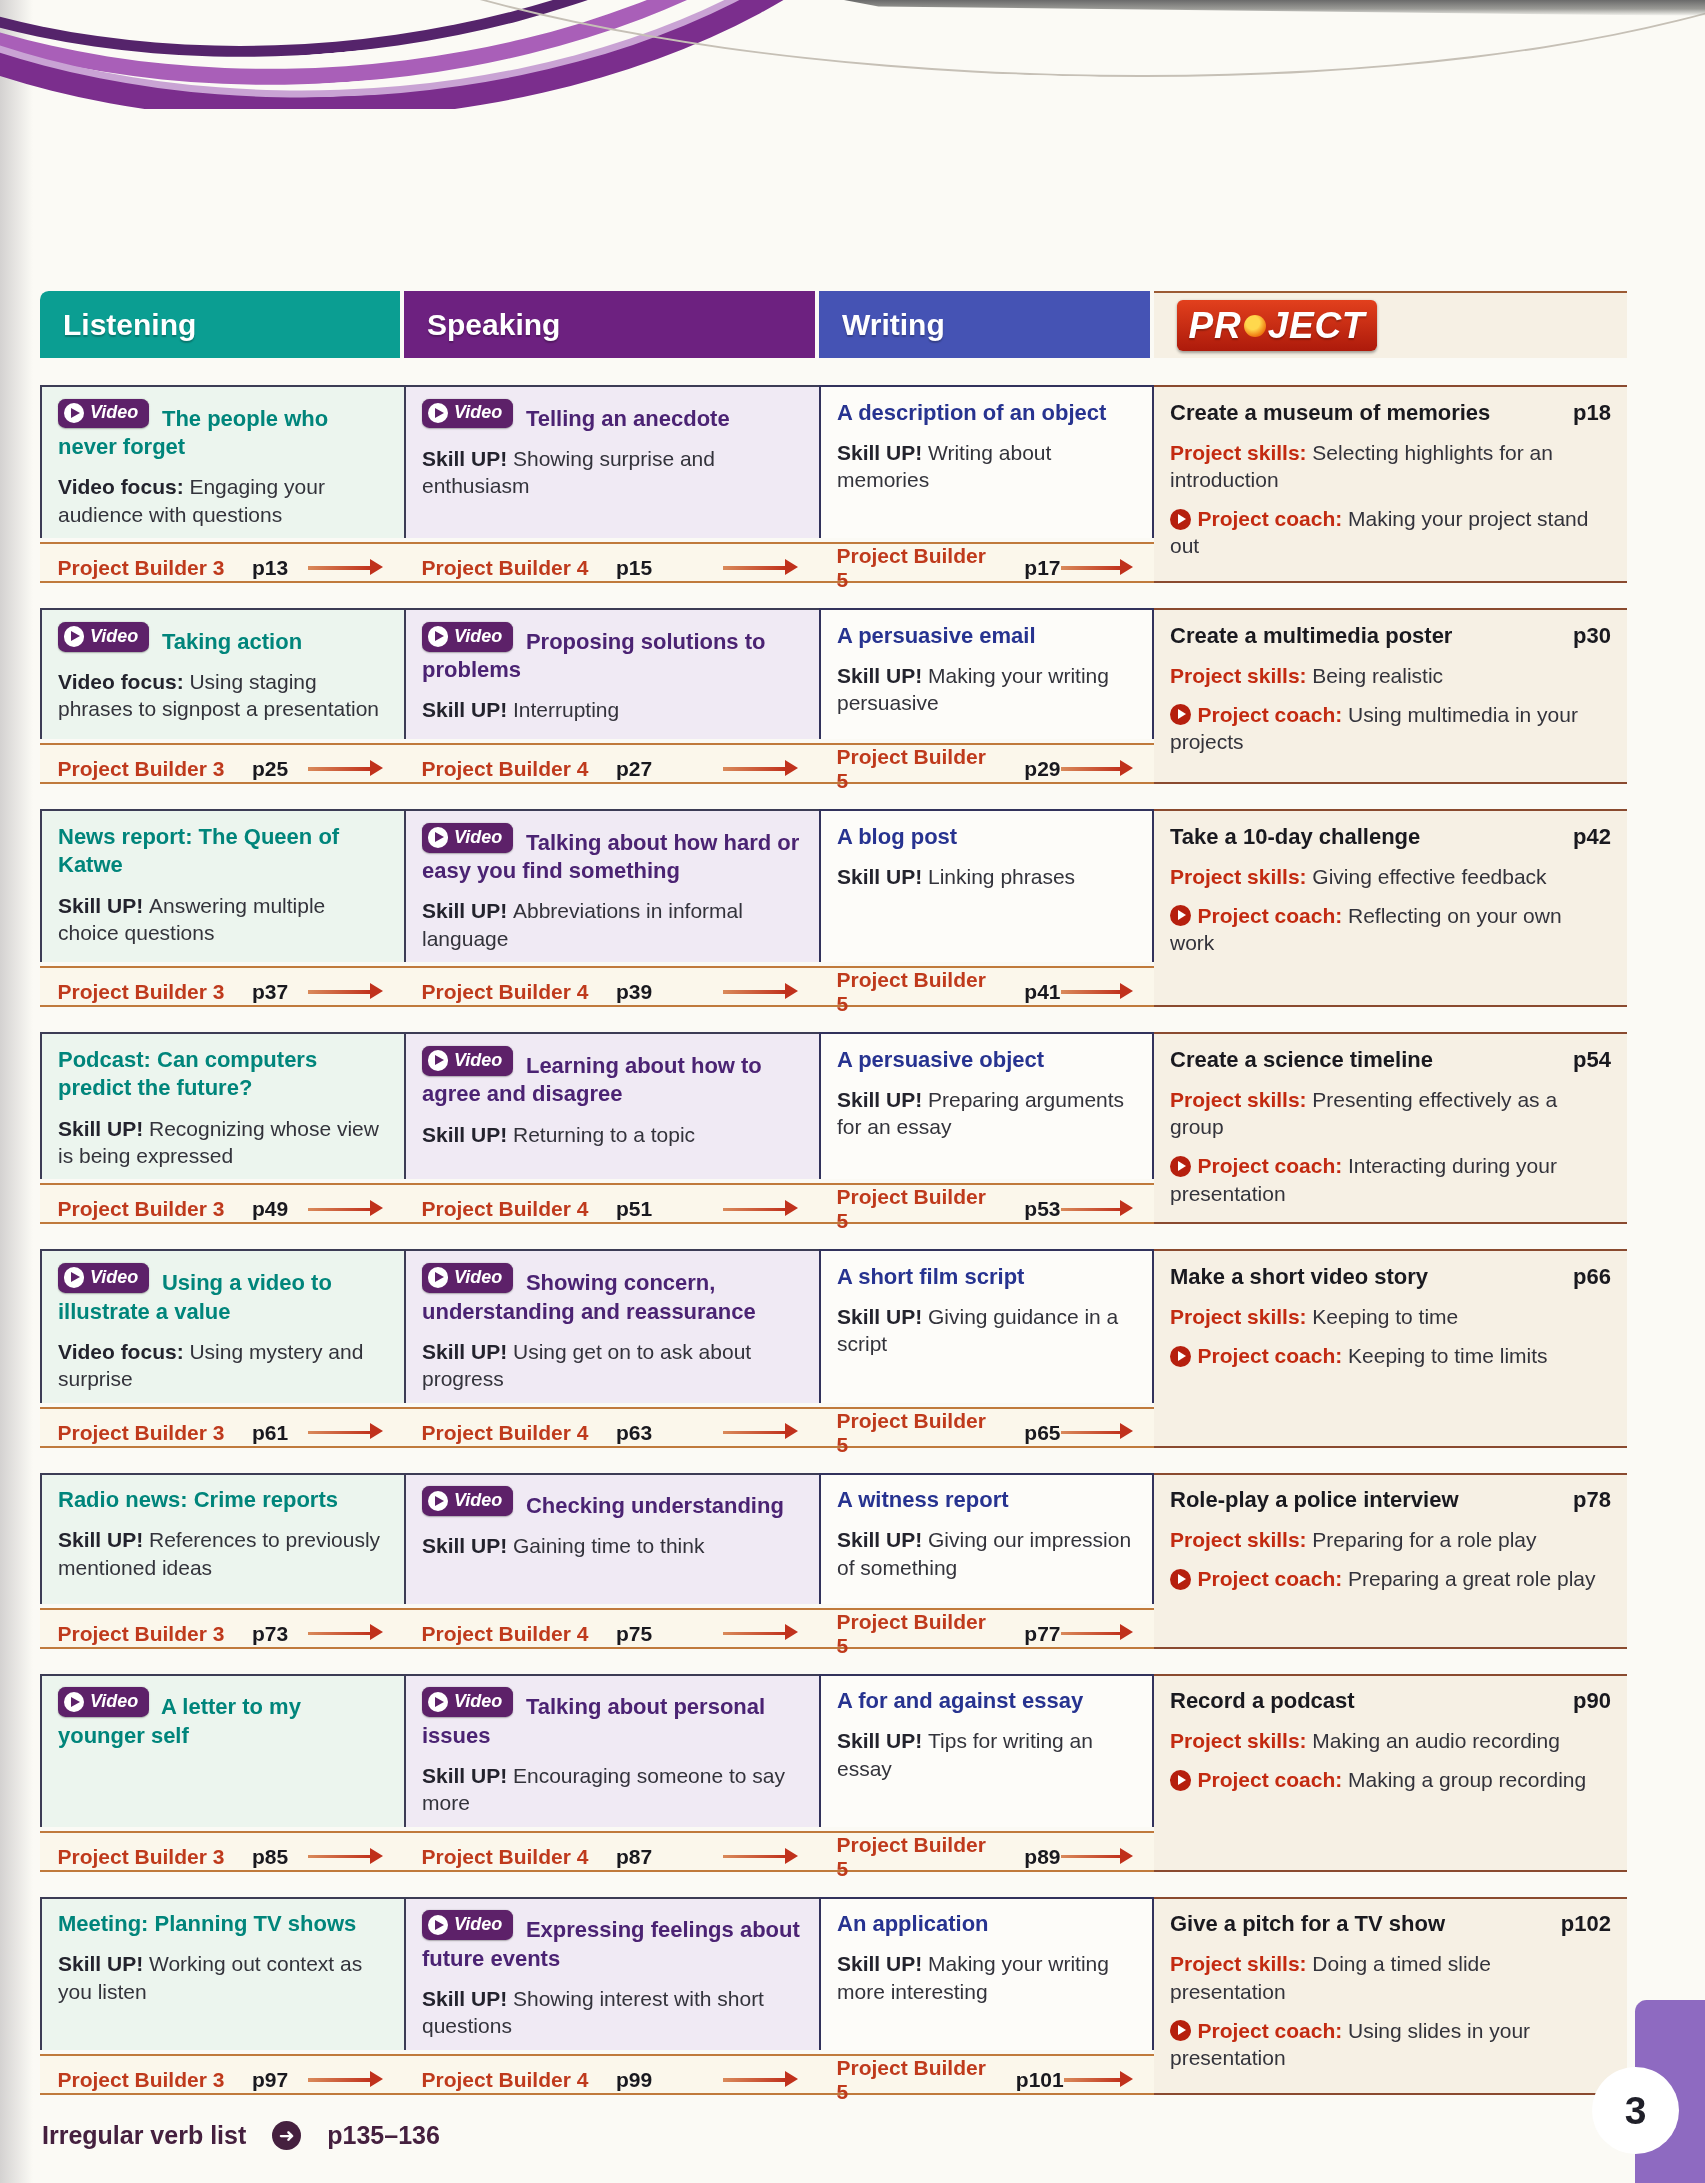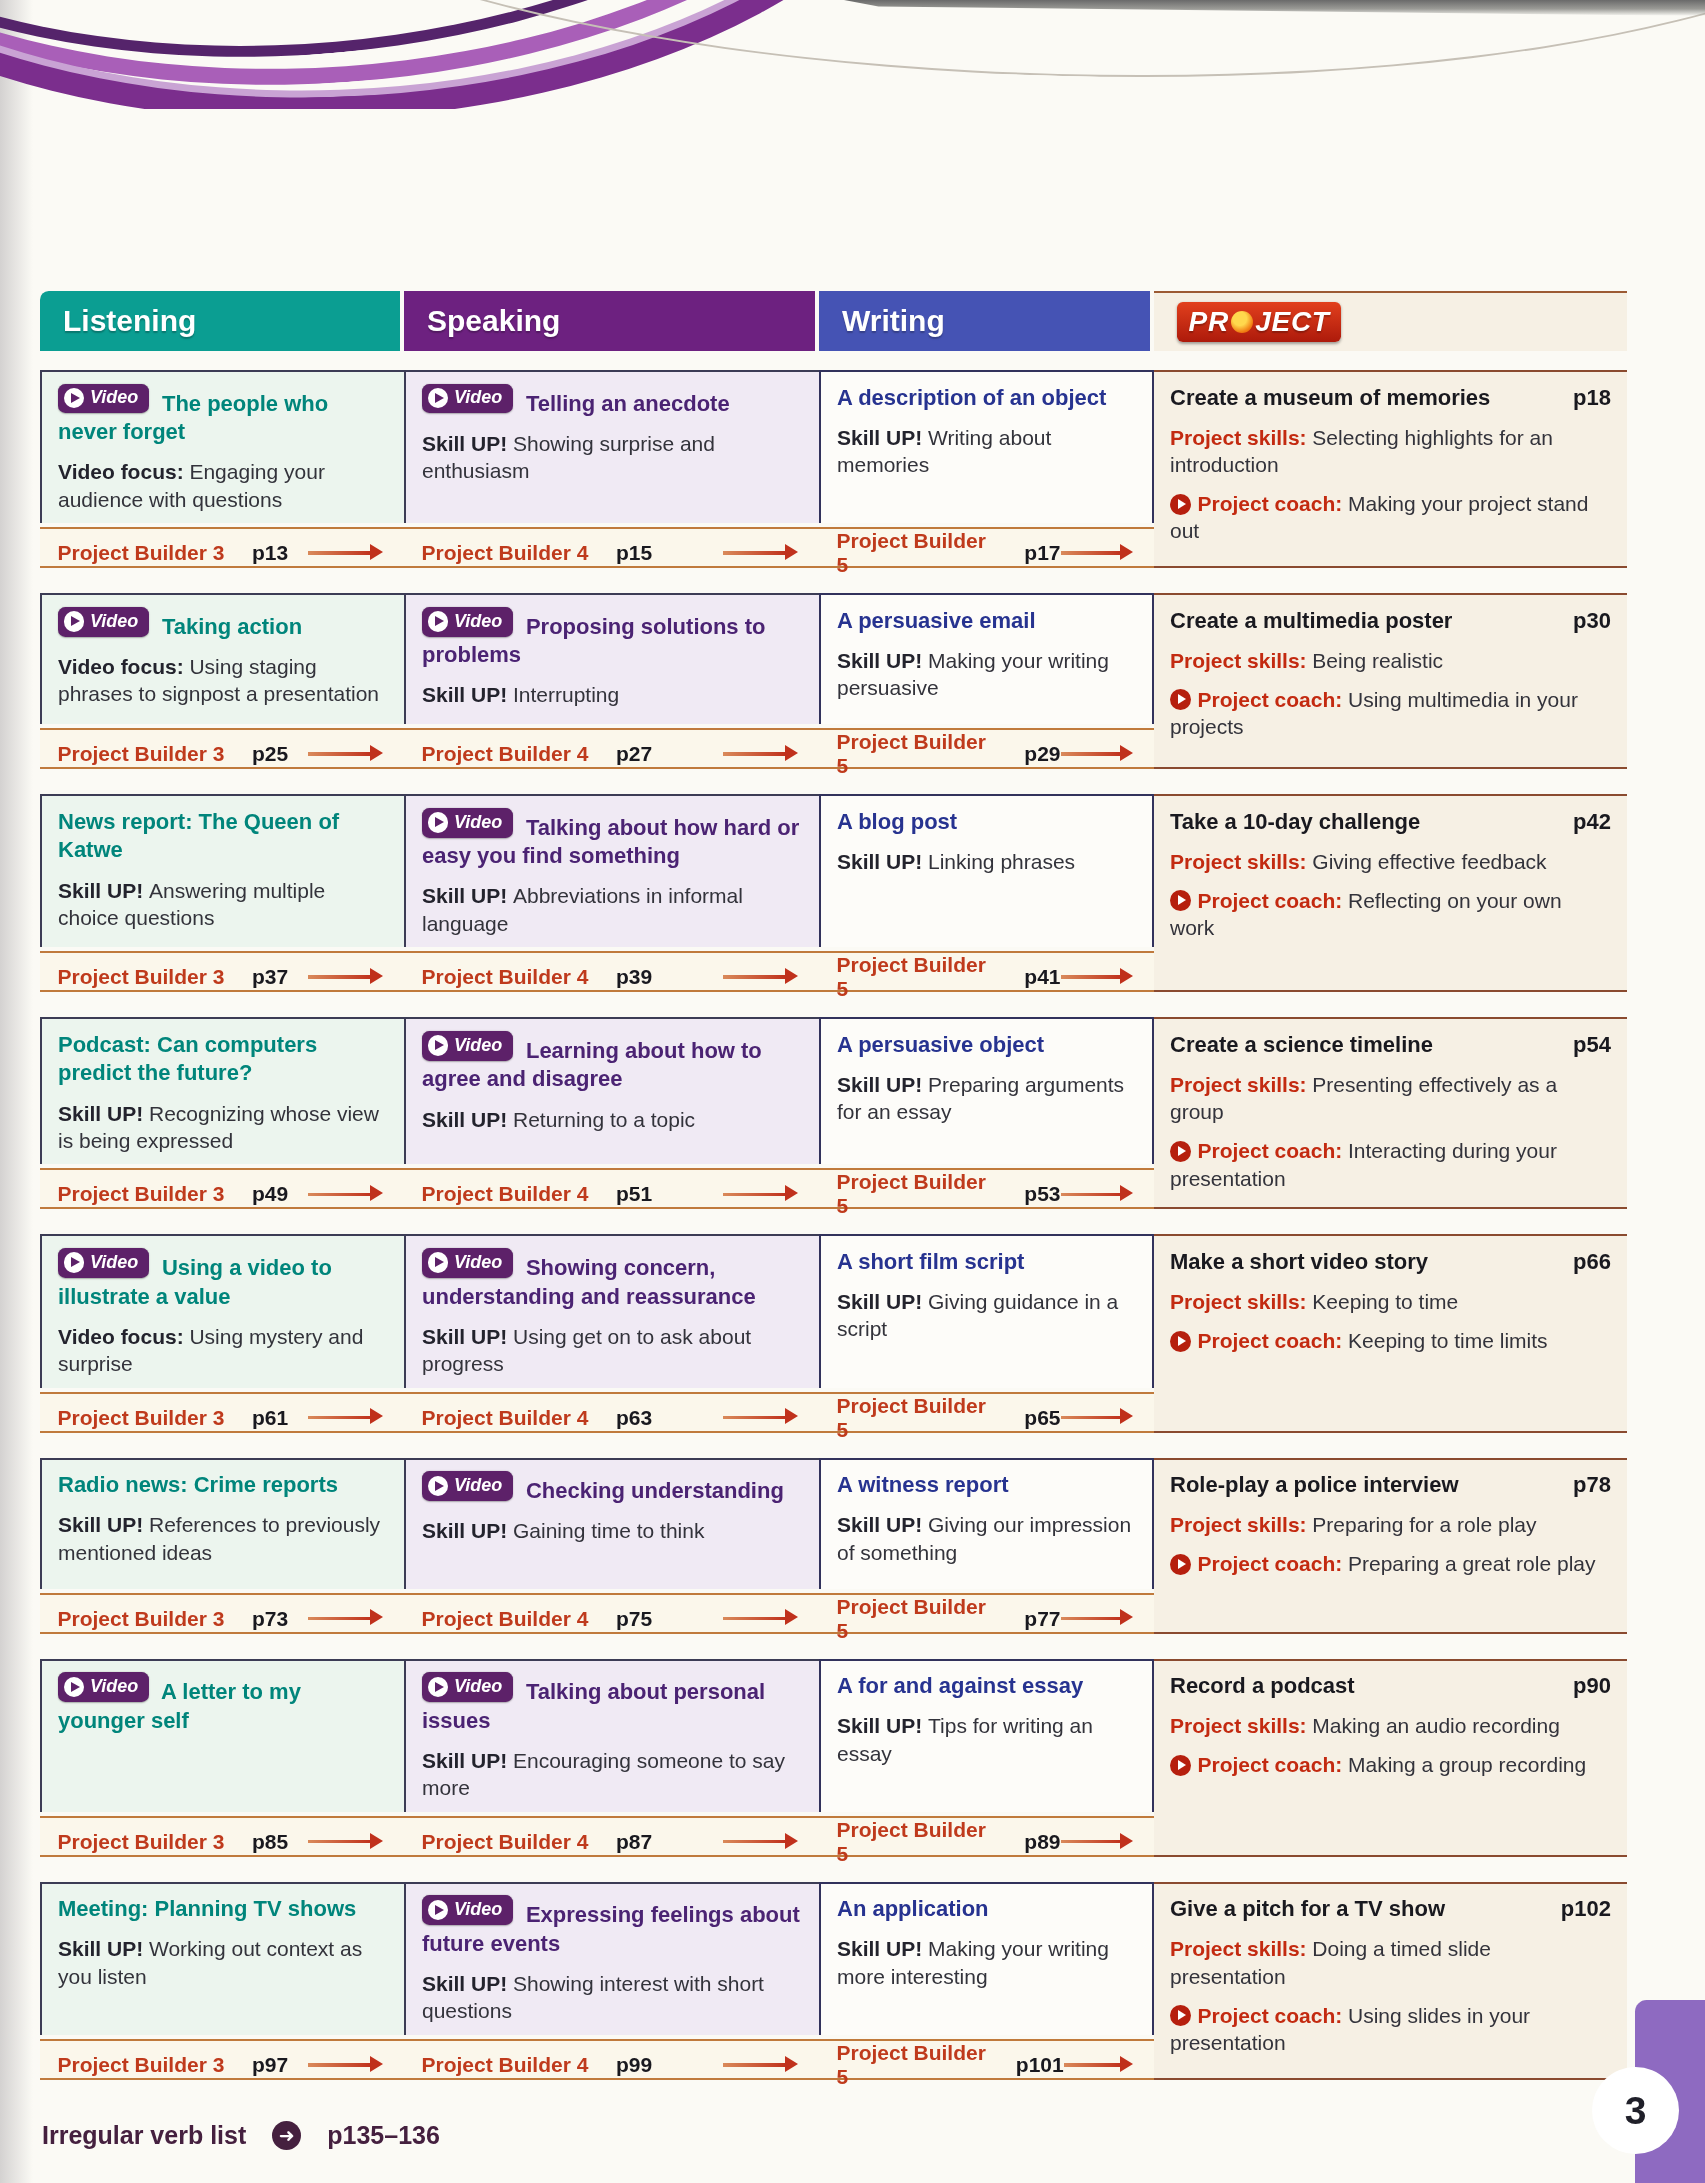--- a/index.html
+++ b/index.html
@@ -25,29 +25,29 @@
   .page-tab{position:absolute;right:0;bottom:0;width:70px;height:183px;background:#8e6ac1;border-top-left-radius:11.6px;}
   .tab-circle{position:absolute;right:26px;bottom:29px;width:87px;height:87px;border-radius:50%;background:#ffffff;
     display:flex;align-items:center;justify-content:center;font-size:39px;font-weight:bold;color:#20202a;}
   
   .bottom-line{position:absolute;left:42px;bottom:33px;display:flex;align-items:center;gap:26px;
     font-size:25px;font-weight:bold;color:#45203f;}
   .fwd-icon{width:29px;height:29px;border-radius:50%;background:#45203f;display:inline-flex;
     align-items:center;justify-content:center;color:#fff;font-size:19px;font-weight:bold;}
   
   .toc{position:absolute;left:40px;top:291px;width:1587px;}
-  .header-row{display:grid;grid-template-columns:364px 415px 335px 473px;height:60px;margin-bottom:19px;}
+  .header-row{display:grid;grid-template-columns:364px 415px 335px 473px;height:67px;margin-bottom:27px;}
   .hcell{display:flex;align-items:center;padding-left:23px;font-size:30px;font-weight:bold;color:#ffffff;
     border-right:4.4px solid #fbfaf5;text-shadow:0 1.5px 1.5px rgba(0,0,0,.25);}
   .h-listening{background:#0b9e92;border-top-left-radius:8.7px;}
   .h-speaking{background:#6d2180;}
   .h-writing{background:#4553b4;}
   .h-project{background:#f6f0e4;border-right:none;border-top:2.2px solid #9c5a33;}
   .proj-logo{display:inline-flex;align-items:center;background:linear-gradient(#e2401d,#ad1a0b);
-    color:#fff;font-size:28px;font-weight:bold;font-style:italic;padding:4.4px 11.6px;border-radius:5.8px;
+    color:#fff;font-size:37px;font-weight:bold;font-style:italic;padding:4.4px 11.6px;border-radius:5.8px;
     box-shadow:0 1.5px 2.9px rgba(0,0,0,.35);letter-spacing:0.7px;}
   .o-dot{width:22px;height:22px;border-radius:50%;margin:0 2.2px;
     background:radial-gradient(circle at 40% 35%,#ffd84d 0 35%,#f07c12 70%,#d4530a 100%);display:inline-block;}
   
   .unit-row{display:grid;grid-template-columns:364px 415px 335px 473px;grid-template-rows:auto 41px;
     row-gap:4px;margin-bottom:25px;}
   .cell{padding:11.6px 16px 10.2px 16px;min-height:131px;box-sizing:border-box;}
   .cell.listening{grid-column:1;background:#ecf5ee;border-top:2.2px solid #3c3c55;border-left:2.2px solid #3c3c55;}
   .cell.speaking{grid-column:2;background:#f0eaf4;border-top:2.2px solid #3c3c55;border-left:2.2px solid #3c3c55;}
   .cell.writing{grid-column:3;background:#fdfcf9;border-top:2.2px solid #32325c;border-left:2.2px solid #32325c;border-right:2.2px solid #32325c;}

